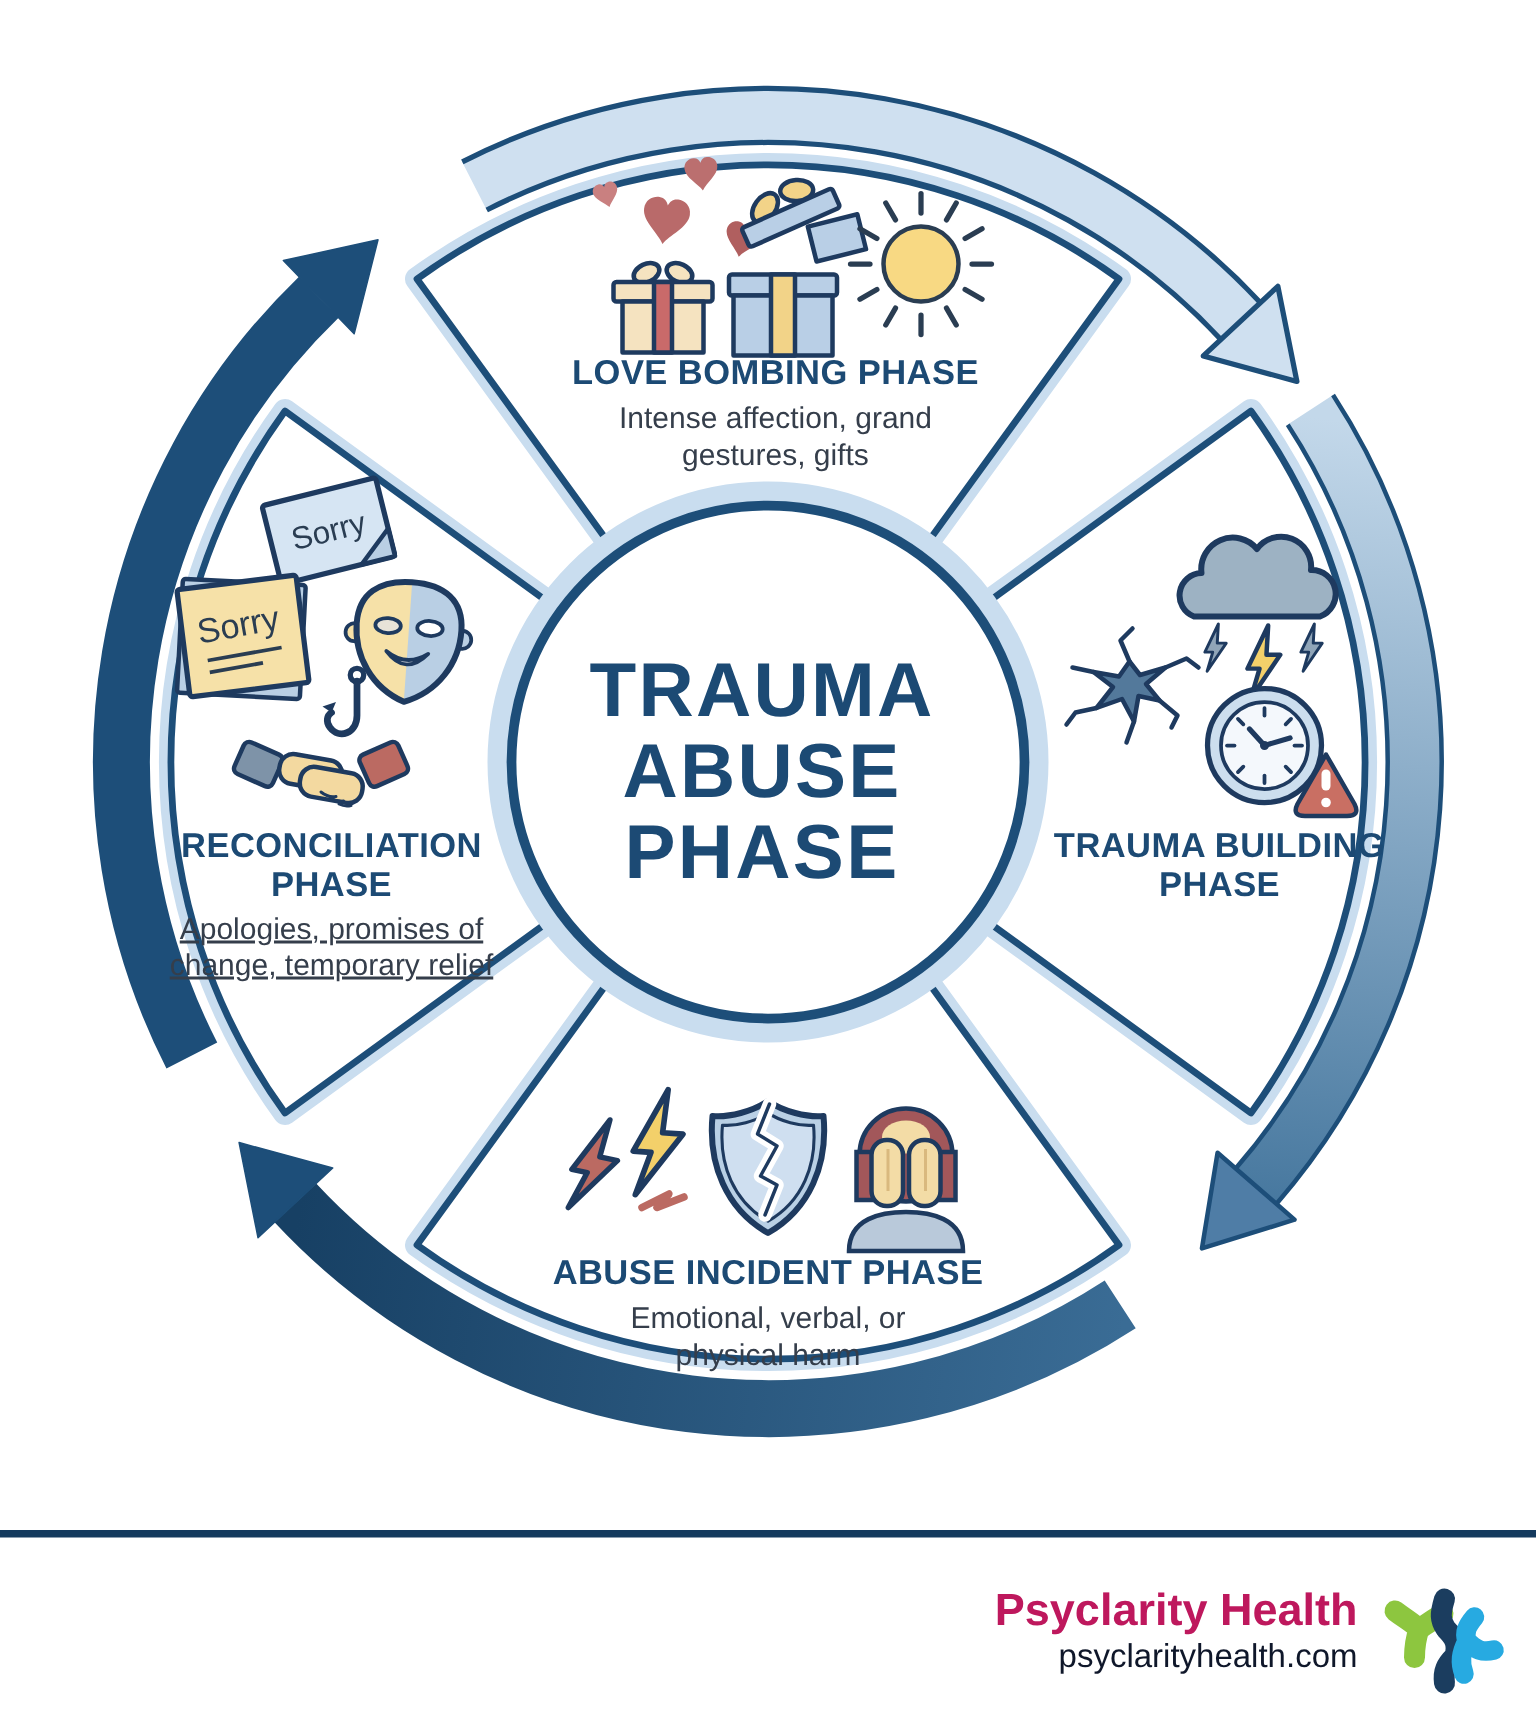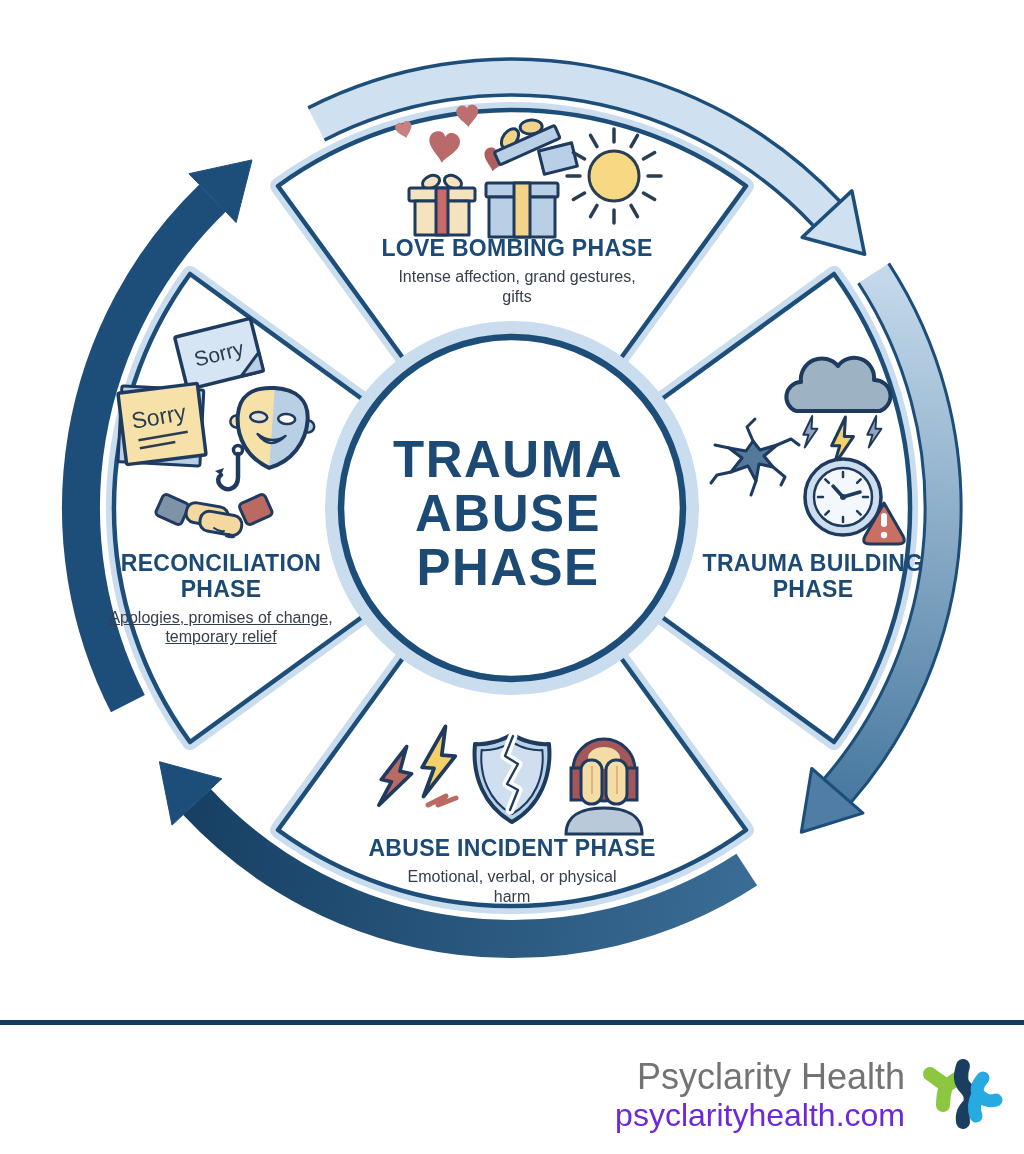--- a/index.html
+++ b/index.html
@@ -3,35 +3,35 @@
 <meta charset="utf-8">
 <style>
   html,body { margin:0; padding:0; background:#ffffff; }
   .canvas {
     position:relative; width:1024px; height:1154px; background:#ffffff;
     overflow:hidden; font-family:"Liberation Sans", sans-serif;
   }
   #diagram { position:absolute; left:0; top:0; }
   .txt-block { position:absolute; text-align:center; }
   .phase-title { color:#1c4a74; font-weight:700; font-size:23px; line-height:1.12; letter-spacing:.3px; }
-  .phase-sub   { color:#353e4b; font-size:16px; line-height:1.24; margin:5px auto 0; }
+  .phase-sub   { color:#353e4b; font-size:20px; line-height:1.24; margin:5px auto 0; }
   .center-title{ color:#1c4a74; font-weight:700; font-size:51px; line-height:1.06; letter-spacing:1.5px; }
   #block-love   { left:327px; top:236px; width:380px; }
   #block-love .phase-sub { max-width:240px; }
   #block-tension{ left:663px; top:551px; width:300px; }
   #block-tension .phase-sub { max-width:225px; }
   #block-abuse  { left:332px; top:836px; width:360px; }
   #block-abuse .phase-sub { max-width:225px; }
   #block-recon  { left:96px;  top:551px; width:250px; }
   #block-recon .phase-sub { max-width:245px;text-decoration:underline; }
   #block-center { left:308px; top:433px; width:400px; }
   .divider { position:absolute; left:0; top:1020px; width:1024px; height:5px; background:#143a5e; }
   .footer-text { position:absolute; left:560px; top:1058px; width:345px; text-align:right; }
-  .brand { color:#737373; font-weight:400; font-size:36px; line-height:1.05; }
-  .site  { color:#6d28d9; font-size:32px; line-height:1.1; margin-top:2px; }
+  .brand { color:#be185d; font-weight:700; font-size:30px; line-height:1.05; }
+  .site  { color:#0f172a; font-size:22px; line-height:1.1; margin-top:2px; }
   #logo { position:absolute; left:916px; top:1048px; }
 </style>
 </head>
 <body>
 
 <div class="canvas">
 
   <svg id="diagram" width="1024" height="1010" viewBox="0 0 1024 1010">
     <defs>
       <linearGradient id="gradSteel" gradientUnits="userSpaceOnUse" x1="890" y1="280" x2="830" y2="800">

